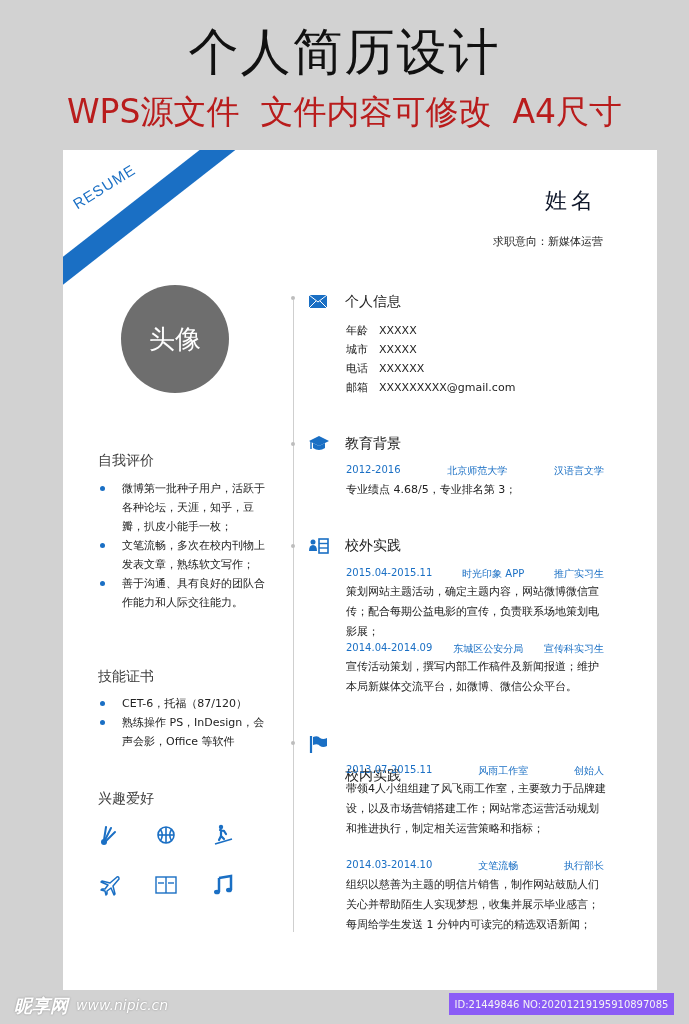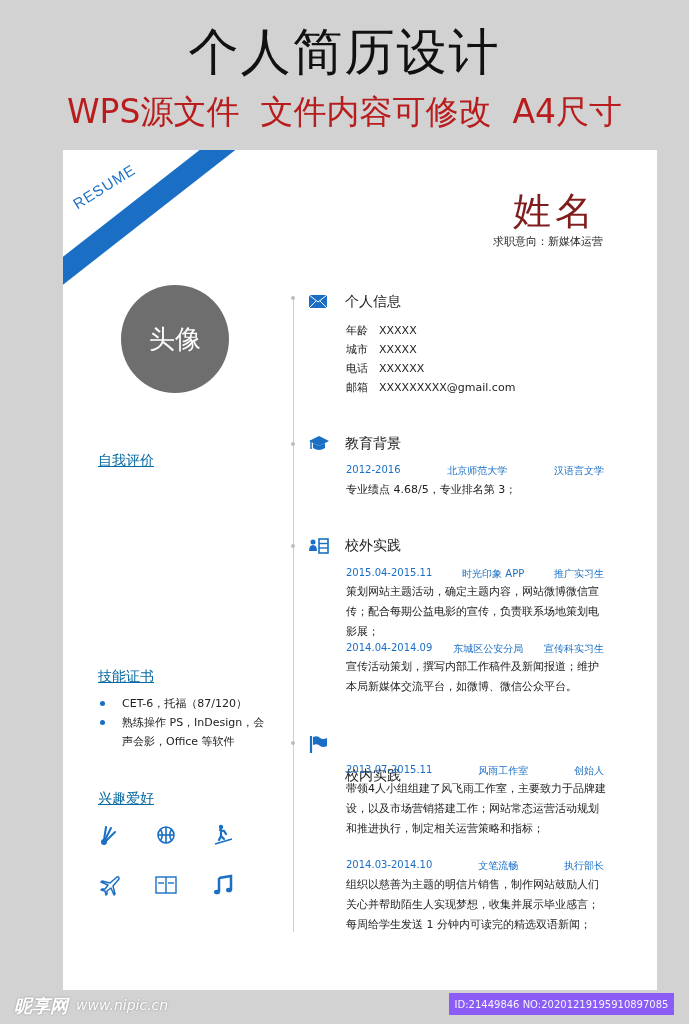--- a/index.html
+++ b/index.html
@@ -21,30 +21,30 @@
   }
   .ribbon {
     position:absolute; left:-60px; top:55px; width:260px; height:22px;
     background:#1a6fc4; transform:rotate(-38deg); transform-origin:center;
   }
   .ribbon-text {
     position:absolute; left:6px; top:28px; font-size:15px; color:#1a6fc4;
     transform:rotate(-32deg); letter-spacing:1px; font-family:"Liberation Sans", sans-serif;
   }
   .name {
-    position:absolute; right:60px; top:36px; font-size:38px; color:#7f1d1d; letter-spacing:4px;margin-left:13px;
+    position:absolute; right:60px; top:36px; font-size:22px; color:#0f172a; letter-spacing:4px;margin-left:13px;
   }
   .intent {
     position:absolute; right:54px; top:84px; font-size:11px; color:#222;
   }
   .avatar {
     position:absolute; left:58px; top:135px; width:108px; height:108px; border-radius:50%;
     background:#6e6e6e; color:#fff; font-size:26px; display:flex; align-items:center; justify-content:center;
   }
-  .l-heading { position:absolute; left:35px; font-size:14px; color:#0369a1;text-decoration:underline; }
+  .l-heading { position:absolute; left:35px; font-size:14px; color:#404040; }
   .l-list { position:absolute; left:35px; width:170px; margin:0; padding:0; list-style:none; font-size:11px; color:#222; line-height:19px; }
   .l-list li { position:relative; padding-left:24px; }
   .l-list li::before { content:""; position:absolute; left:2px; top:7px; width:5px; height:5px; border-radius:50%; background:#1a6fc4; }
   .hobbies { position:absolute; left:34px; top:673px; width:170px; display:grid; grid-template-columns:repeat(3, 57px); row-gap:26px; }
   .hobby { width:24px; height:24px; color:#1a6fc4; display:flex; align-items:center; justify-content:center; }
   .timeline { position:absolute; left:230px; top:150px; width:1px; height:632px; background:#cfcfcf; }
   .tdot { position:absolute; left:228px; width:4px; height:4px; border-radius:50%; background:#bdbdbd; }
   .sec-icon { position:absolute; left:246px; width:20px; height:18px; color:#1a6fc4; }
   .sec-title { position:absolute; left:282px; font-size:14px; color:#222; }
   .info-row { position:absolute; left:283px; font-size:11px; color:#222; }
@@ -66,20 +66,25 @@
   <div class="ribbon-text">RESUME</div>
 
   <div class="name">姓名</div>
   <div class="intent">求职意向：新媒体运营</div>
 
   <div class="avatar">
     <span>头像</span>
   </div>
 
   <div class="l-heading" style="top:302px;">自我评价</div>
+  <ul class="l-list" style="top:329px;">
+    <li>微博第一批种子用户，活跃于各种论坛，天涯，知乎，豆瓣，扒皮小能手一枚；</li>
+    <li>文笔流畅，多次在校内刊物上发表文章，熟练软文写作；</li>
+    <li>善于沟通、具有良好的团队合作能力和人际交往能力。</li>
+  </ul>
 
   <div class="l-heading" style="top:518px;">技能证书</div>
   <ul class="l-list" style="top:544px;">
     <li>CET-6，托福（87/120）</li>
     <li>熟练操作 PS，InDesign，会声会影，Office 等软件</li>
   </ul>
 
   <div class="l-heading" style="top:640px;">兴趣爱好</div>
   <div class="hobbies">
     <div class="hobby">

